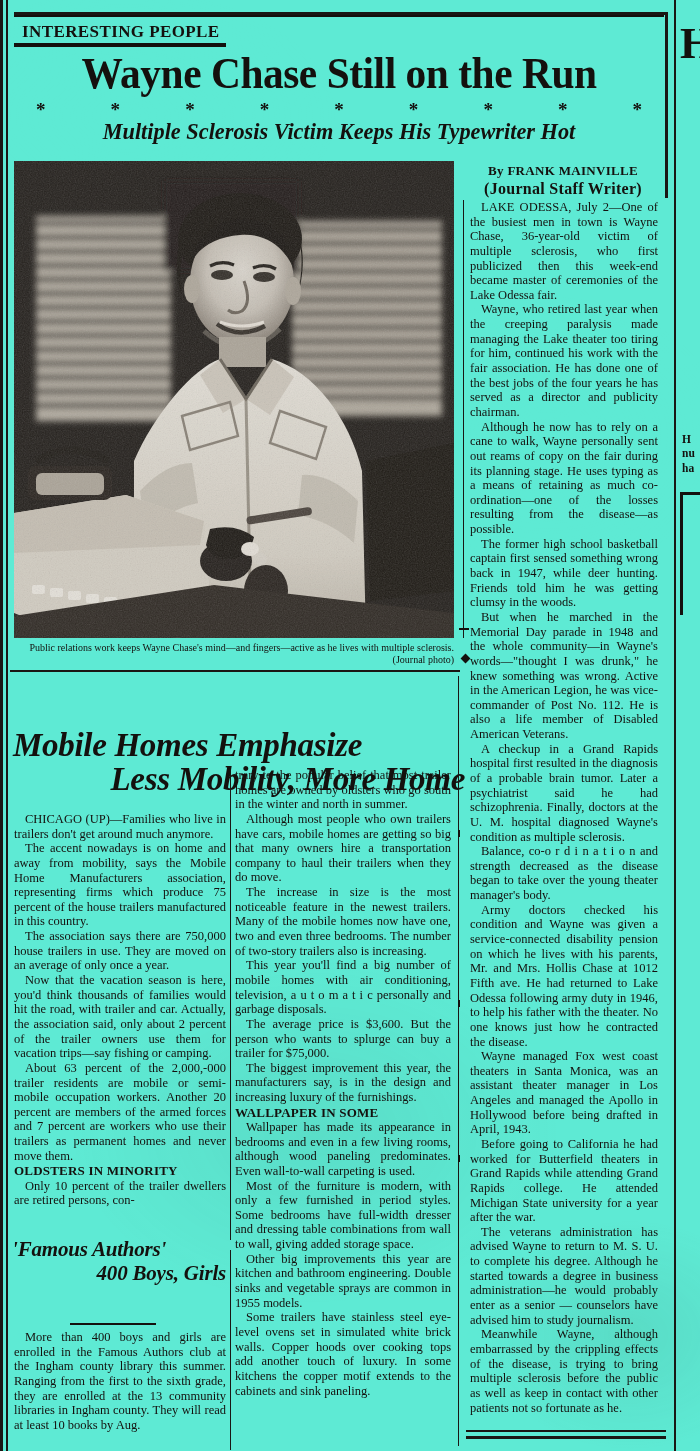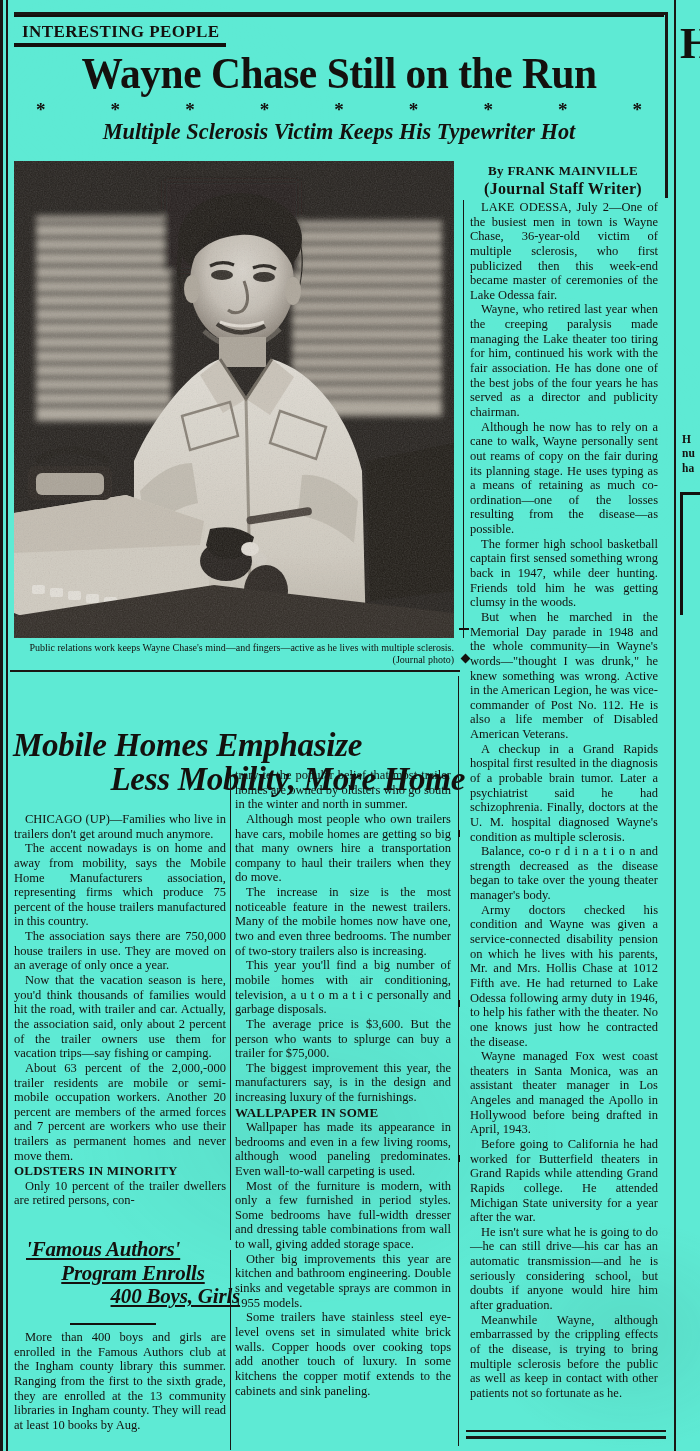--- a/index.html
+++ b/index.html
@@ -190,30 +190,29 @@
     font-weight: bold;
     font-size: 13px;
     text-indent: 0 !important;
     margin-top: 1px;
     letter-spacing: .2px;
   }
 
   
   .fa-headline {
     position: absolute;
-    left: 26px;
+    left: 12px;
     top: 1238px;
     width: 214px;
     font-family: "Liberation Serif", serif;
     font-style: italic;
     font-weight: bold;
     font-size: 21px;
     line-height: 1.12;
     letter-spacing: -0.2px;
-    text-decoration: underline;
   }
   .fa-headline .a { display: block; text-align: left; }
   .fa-headline .b { display: block; text-align: center; }
   .fa-headline .c { display: block; text-align: right; }
   .fa-rule {
     position: absolute;
     left: 70px;
     top: 1323px;
     width: 86px;
     height: 2px;
@@ -474,21 +473,21 @@
     <p>LAKE ODESSA, July 2—One of the busiest men in town is Wayne Chase, 36-year-old victim of multiple sclerosis, who first publicized then this week-end became master of ceremonies of the Lake Odessa fair.</p>
     <p>Wayne, who retired last year when the creeping paralysis made managing the Lake theater too tiring for him, continued his work with the fair association. He has done one of the best jobs of the four years he has served as a director and publicity chairman.</p>
     <p>Although he now has to rely on a cane to walk, Wayne personally sent out reams of copy on the fair during its planning stage. He uses typing as a means of retaining as much co-ordination—one of the losses resulting from the disease—as possible.</p>
     <p>The former high school basketball captain first sensed something wrong back in 1947, while deer hunting. Friends told him he was getting clumsy in the woods.</p>
     <p>But when he marched in the Memorial Day parade in 1948 and the whole community—in Wayne's words—"thought I was drunk," he knew something was wrong. Active in the American Legion, he was vice-commander of Post No. 112. He is also a life member of Disabled American Veterans.</p>
     <p>A checkup in a Grand Rapids hospital first resulted in the diagnosis of a probable brain tumor. Later a psychiatrist said he had schizophrenia. Finally, doctors at the U. M. hospital diagnosed Wayne's condition as multiple sclerosis.</p>
     <p>Balance, co-o r d i n a t i o n and strength decreased as the disease began to take over the young theater manager's body.</p>
     <p>Army doctors checked his condition and Wayne was given a service-connected disability pension on which he lives with his parents, Mr. and Mrs. Hollis Chase at 1012 Fifth ave. He had returned to Lake Odessa following army duty in 1946, to help his father with the theater. No one knows just how he contracted the disease.</p>
     <p>Wayne managed Fox west coast theaters in Santa Monica, was an assistant theater manager in Los Angeles and managed the Apollo in Hollywood before being drafted in April, 1943.</p>
     <p>Before going to California he had worked for Butterfield theaters in Grand Rapids while attending Grand Rapids college. He attended Michigan State university for a year after the war.</p>
-    <p>He isn't sure what he is going to do—he can still drive—his car has an automatic transmission—and he is seriously considering school, but doubts if anyone would hire him after graduation.</p>
+    <p>The veterans administration has advised Wayne to return to M. S. U. to complete his degree. Although he started towards a degree in business administration—he would probably enter as a senior — counselors have advised him to study journalism.</p>
     <p>Meanwhile Wayne, although embarrassed by the crippling effects of the disease, is trying to bring multiple sclerosis before the public as well as keep in contact with other patients not so fortunate as he.</p>
   </div>
 
   <div class="mh-headline">
     <span class="l1">Mobile Homes Emphasize</span>
     <span class="l2">Less Mobility, More Home</span>
   </div>
 
   <div class="col" id="col-mh-a">
     <p>CHICAGO (UP)—Families who live in trailers don't get around much anymore.</p>
@@ -509,21 +508,20 @@
     <p>The biggest improvement this year, the manufacturers say, is in the design and increasing luxury of the furnishings.</p>
     <p class="subhead-bold">WALLPAPER IN SOME</p>
     <p>Wallpaper has made its appearance in bedrooms and even in a few living rooms, although wood paneling predominates. Even wall-to-wall carpeting is used.</p>
     <p>Most of the furniture is modern, with only a few furnished in period styles. Some bedrooms have full-width dresser and dressing table combinations from wall to wall, giving added storage space.</p>
     <p>Other big improvements this year are kitchen and bathroom engineering. Double sinks and vegetable sprays are common in 1955 models.</p>
     <p>Some trailers have stainless steel eye-level ovens set in simulated white brick walls. Copper hoods over cooking tops add another touch of luxury. In some kitchens the copper motif extends to the cabinets and sink paneling.</p>
   </div>
 
   <div class="fa-headline">
     <span class="a">'Famous Authors'</span>
-    <span class="b">Program Enrolls</span>
     <span class="c">400 Boys, Girls</span>
   </div>
   <div class="fa-rule"></div>
   <div class="col" id="col-fa">
     <p>More than 400 boys and girls are enrolled in the Famous Authors club at the Ingham county library this summer. Ranging from the first to the sixth grade, they are enrolled at the 13 community libraries in Ingham county. They will read at least 10 books by Aug.</p>
   </div>
 
   <div class="edge-h">H</div>
   <div class="edge-block">
     <div>H</div>

